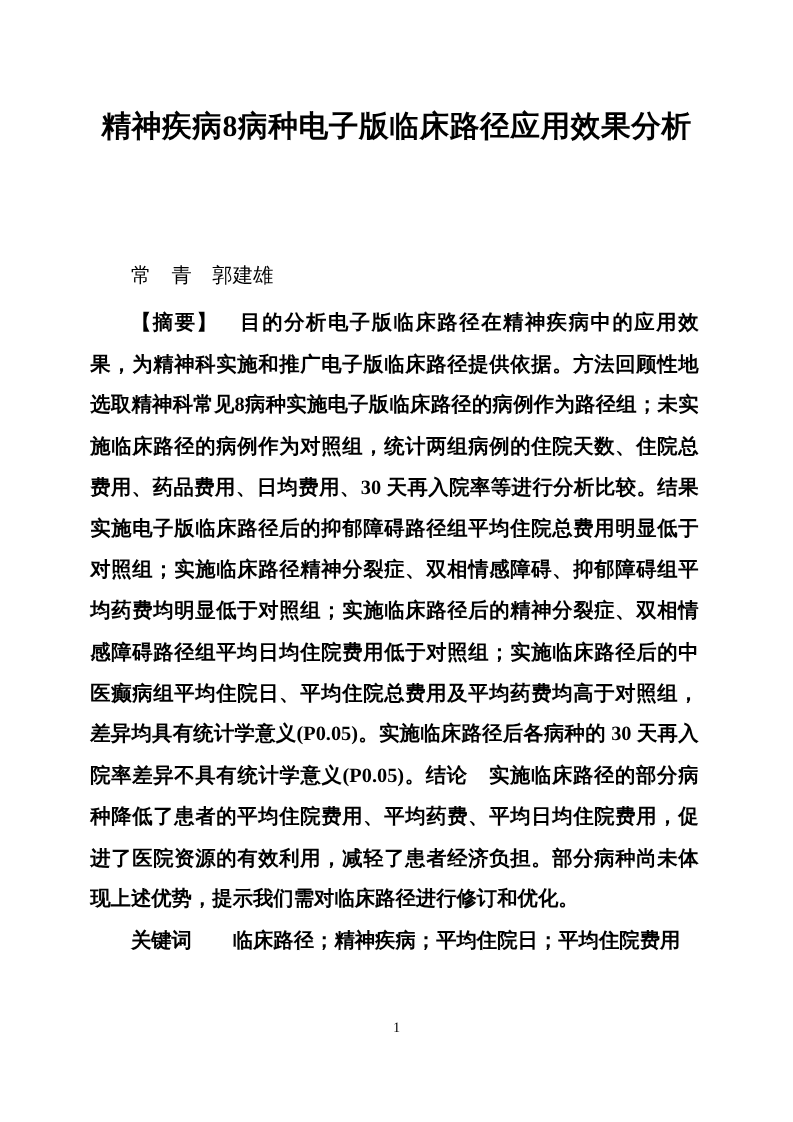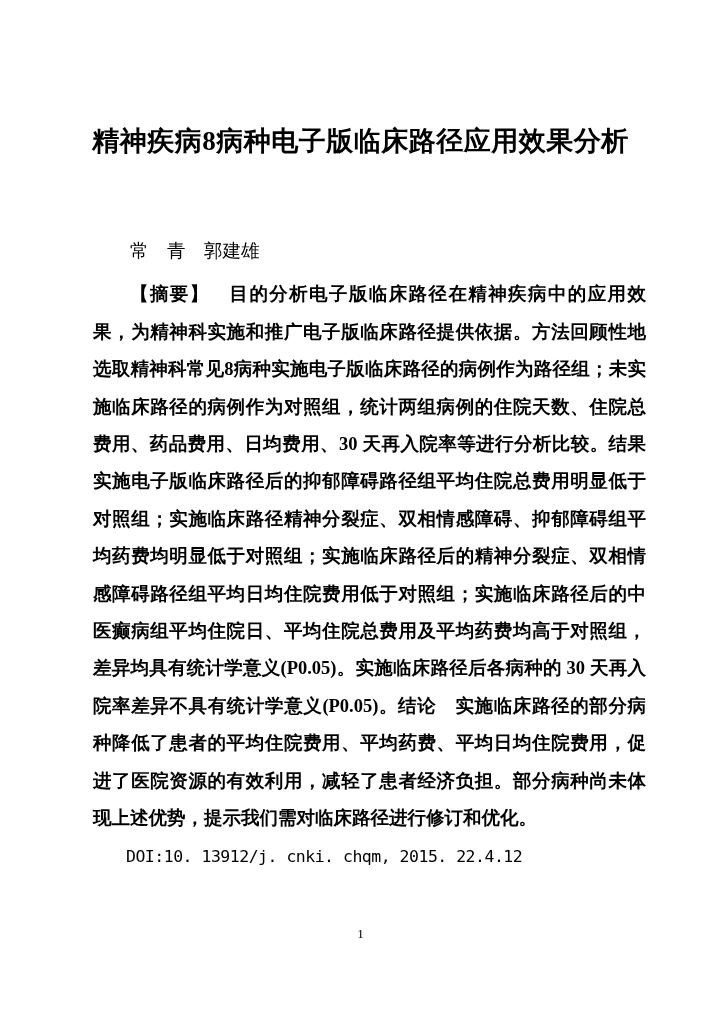--- a/index.html
+++ b/index.html
@@ -11,31 +11,31 @@
     position: relative;
     width: 721px;
     height: 1020px;
     background: #ffffff;
     color: #000000;
     font-family: "Liberation Serif", "DejaVu Serif", serif;
     overflow: hidden;
   }
   .title {
     margin: 0 auto;
-    padding-top: 118px;
+    padding-top: 92px;
     width: 540px;
     text-align: center;
     font-size: 27px;
     line-height: 47px;
     font-weight: bold;
     letter-spacing: 0.5px;
   }
   .content {
     position: absolute;
-    left: 93px;
+    left: 82px;
     top: 233px;
     width: 553px;
     font-size: 18.5px;
     line-height: 37.4px;
   }
   .content p {
     margin: 0;
   }
   .authors {
     text-indent: 2em;
@@ -73,20 +73,20 @@
 <div class="page">
 
   <h1 class="title">精神疾病8病种电子版临床路径应用效果分析</h1>
 
   <div class="content">
 
     <p class="authors">常　青　郭建雄</p>
 
     <p class="abstract">【摘要】　目的分析电子版临床路径在精神疾病中的应用效果，为精神科实施和推广电子版临床路径提供依据。方法回顾性地选取精神科常见8病种实施电子版临床路径的病例作为路径组；未实施临床路径的病例作为对照组，统计两组病例的住院天数、住院总费用、药品费用、日均费用、30 天再入院率等进行分析比较。结果　实施电子版临床路径后的抑郁障碍路径组平均住院总费用明显低于对照组；实施临床路径精神分裂症、双相情感障碍、抑郁障碍组平均药费均明显低于对照组；实施临床路径后的精神分裂症、双相情感障碍路径组平均日均住院费用低于对照组；实施临床路径后的中医癫病组平均住院日、平均住院总费用及平均药费均高于对照组，差异均具有统计学意义(P0.05)。实施临床路径后各病种的 30 天再入院率差异不具有统计学意义(P0.05)。结论　实施临床路径的部分病种降低了患者的平均住院费用、平均药费、平均日均住院费用，促进了医院资源的有效利用，减轻了患者经济负担。部分病种尚未体现上述优势，提示我们需对临床路径进行修订和优化。</p>
 
+    <p class="keywords"><span>关键词　　</span><span>临床路径；精神疾病；平均住院日；平均住院费用</span></p>
 
-    <p class="doi">DOI:10. 13912/j. cnki. chqm, 2015. 22.4.12</p>
 
   </div>
 
   <div class="page-number">1</div>
 
 </div>
 
 </body></html>

